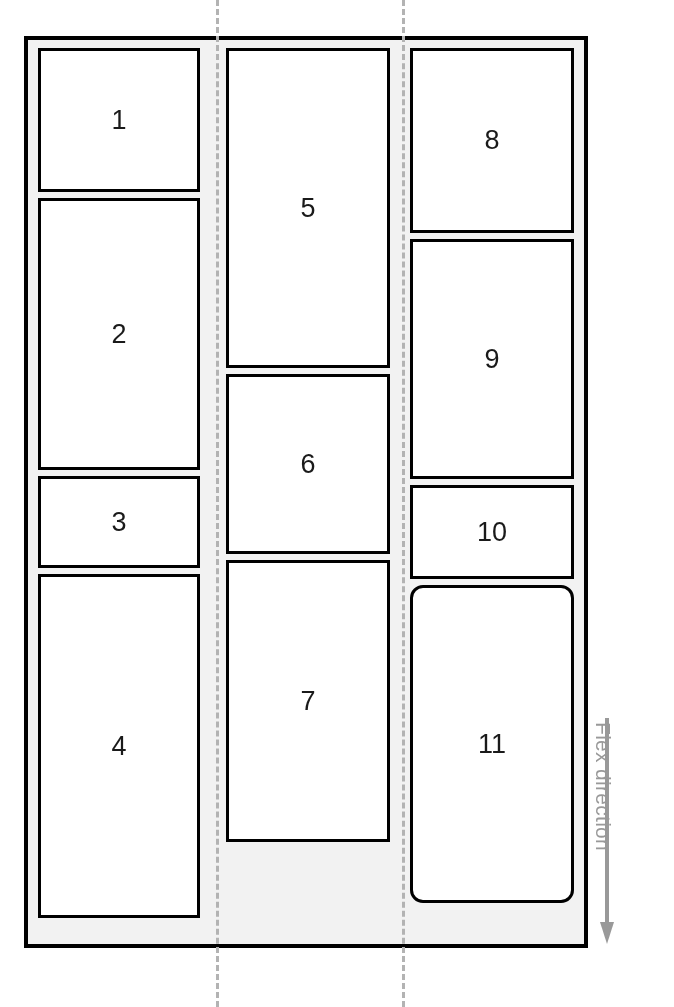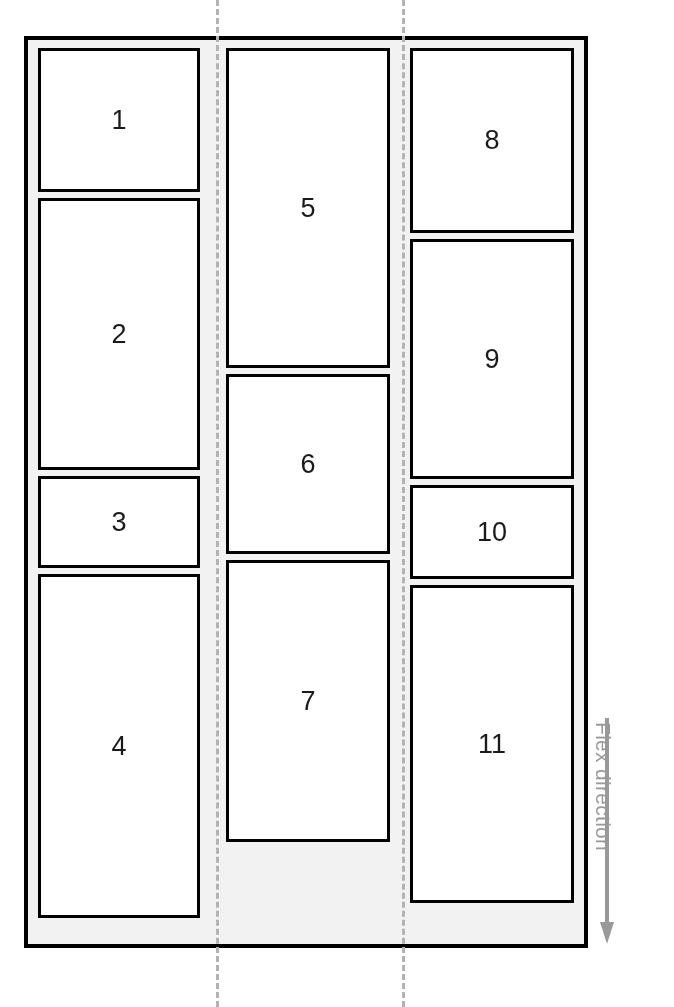--- a/index.html
+++ b/index.html
@@ -72,21 +72,21 @@
 
   
   .i5 { width: 164px; height: 320px; margin-left: 6px; }
   .i6 { width: 164px; height: 180px; margin-left: 6px; }
   .i7 { width: 164px; height: 282px; margin-left: 6px; }
 
   
   .i8  { width: 164px; height: 185px; margin-left: 4px; }
   .i9  { width: 164px; height: 240px; margin-left: 4px; }
   .i10 { width: 164px; height: 94px;  margin-left: 4px; }
-  .i11 { width: 164px; height: 318px; margin-left: 4px; }
+  .i11 { width: 164px; height: 318px; margin-left: 4px; border-radius: 13px; }
 
   
   .dashed-line {
     position: absolute;
     top: 0;
     width: 0;
     height: 1007px;
     border-left: 3px dashed #b3b3b3;
   }
   .dash-1 { left: 216px; }

